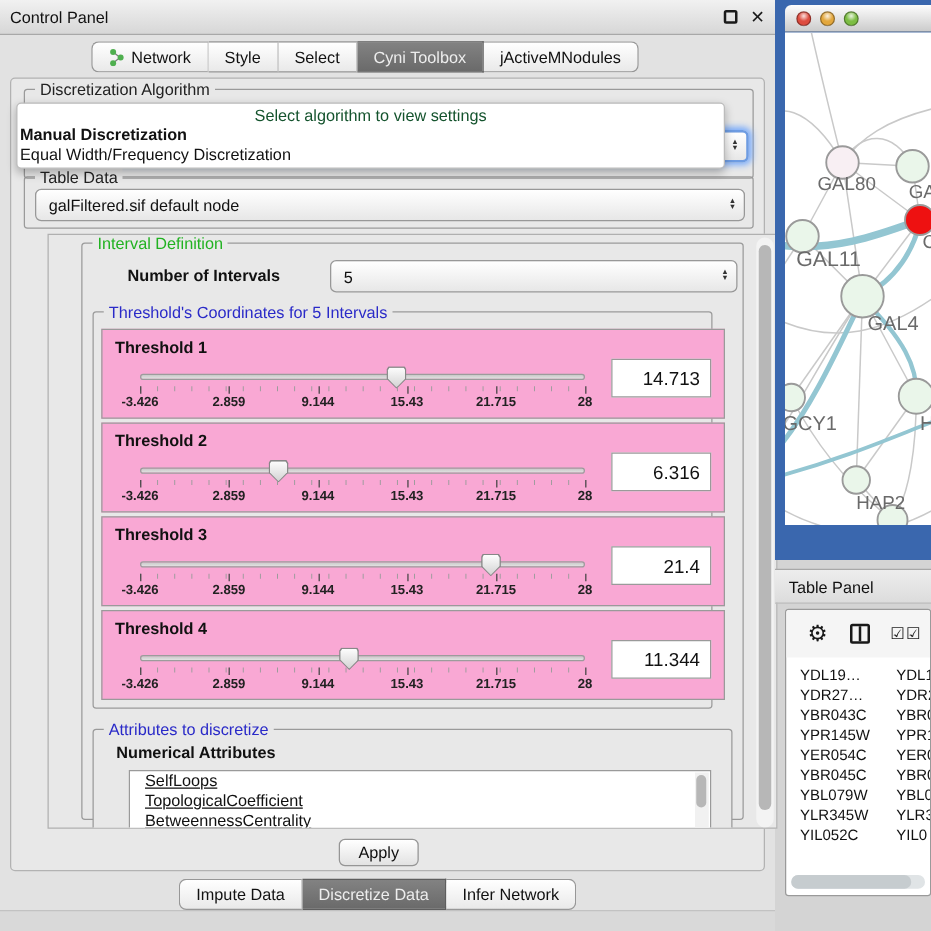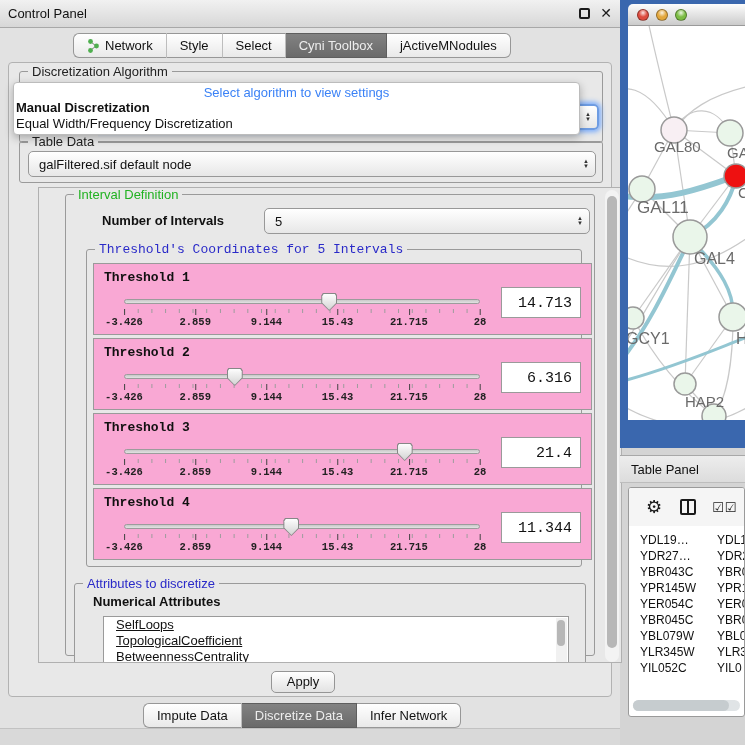--- a/index.html
+++ b/index.html
@@ -37,35 +37,35 @@
   
   .combo { position:absolute; background:linear-gradient(#ffffff,#e7e7e7); border:1px solid #989898; border-radius:5px;
     font-size:13px; display:flex; align-items:center; padding:0 24px 0 10px; height:26px; }
   .stepper { position:absolute; right:6px; top:50%; transform:translateY(-50%); display:flex; flex-direction:column;
     align-items:center; font-size:6px; line-height:5px; color:#333; }
   .combo.focusring { border:2px solid #6e9ce2; box-shadow:0 0 5px 2px rgba(100,160,255,.85); }
 
   
   .popup { position:absolute; left:4px; top:19px; width:567px; height:53px; background:#ffffff;
     border:1px solid #bcbcbc; border-radius:4px; box-shadow:0 3px 8px rgba(0,0,0,.28); z-index:30; padding-top:2px; }
-  .popup-hint { text-align:center; color:#3b82f6; font-size:13px; line-height:15px; }
+  .popup-hint { text-align:center; color:#14532d; font-size:13px; line-height:15px; }
   .popup-item { font-size:13px; line-height:16px; padding-left:2px; }
   .popup-item.bold { font-weight:bold; }
 
   
   .scrollarea { position:absolute; left:10px; top:124px; width:584px; height:476px;
     border:1px solid #b0b0b0; background:#e8e8e8; overflow:hidden;margin-left:19px; }
   .vscroll-track { position:absolute; right:2px; top:2px; width:14px; height:472px; background:#f3f3f3; border-radius:7px; }
   .vscroll-thumb { position:absolute; left:2px; top:6px; width:10px; height:452px; background:#b7b7b7; border-radius:5px; }
 
   .grp-interval { left:26px; top:6px; width:530px; height:462px; background:#e8e8e8; }
   .noi-label { position:absolute; left:36px; top:18px; font-size:13px; font-weight:bold; }
   .noi-combo { left:198px; top:13px; width:326px; }
 
-  .grp-thresh { left:20px; top:54px; width:496px; height:318px;font-family:Liberation Mono, monospace; }
+  .grp-thresh { left:8px; top:54px; width:496px; height:318px; }
   .tpanel { position:absolute; left:6px; width:499px; height:72px; border:1px solid #9a9a9a; background:#f9a8d4; }
   .tlabel { position:absolute; left:10px; top:6px; font-size:13px; font-weight:bold; }
   .slider { position:absolute; left:30px; width:356px; top:35px; height:5px;
     background:linear-gradient(#c9c9c9,#e2e2e2); border:1px solid #9c9c9c; border-radius:3px; }
   .knob-w { position:absolute; top:-7px; width:16px; height:18px; margin-left:-8px; }
   .knob-o { position:absolute; inset:0; background:#878787; clip-path:polygon(10% 0,90% 0,100% 14%,100% 55%,50% 100%,0 55%,0 14%); }
   .knob-i { position:absolute; inset:1px; background:linear-gradient(#fdfdfd,#d3d3d3); clip-path:polygon(10% 0,90% 0,100% 14%,100% 55%,50% 100%,0 55%,0 14%); }
   .ticks { position:absolute; left:30px; width:356px; top:45px; height:4px;
     background-image:linear-gradient(90deg,#9b9b9b 1px,transparent 1px); background-size:3.85% 4px; }
   .tlabels { position:absolute; left:30px; width:356px; top:49px; height:14px; font-size:10.5px; font-weight:bold; color:#222; }

